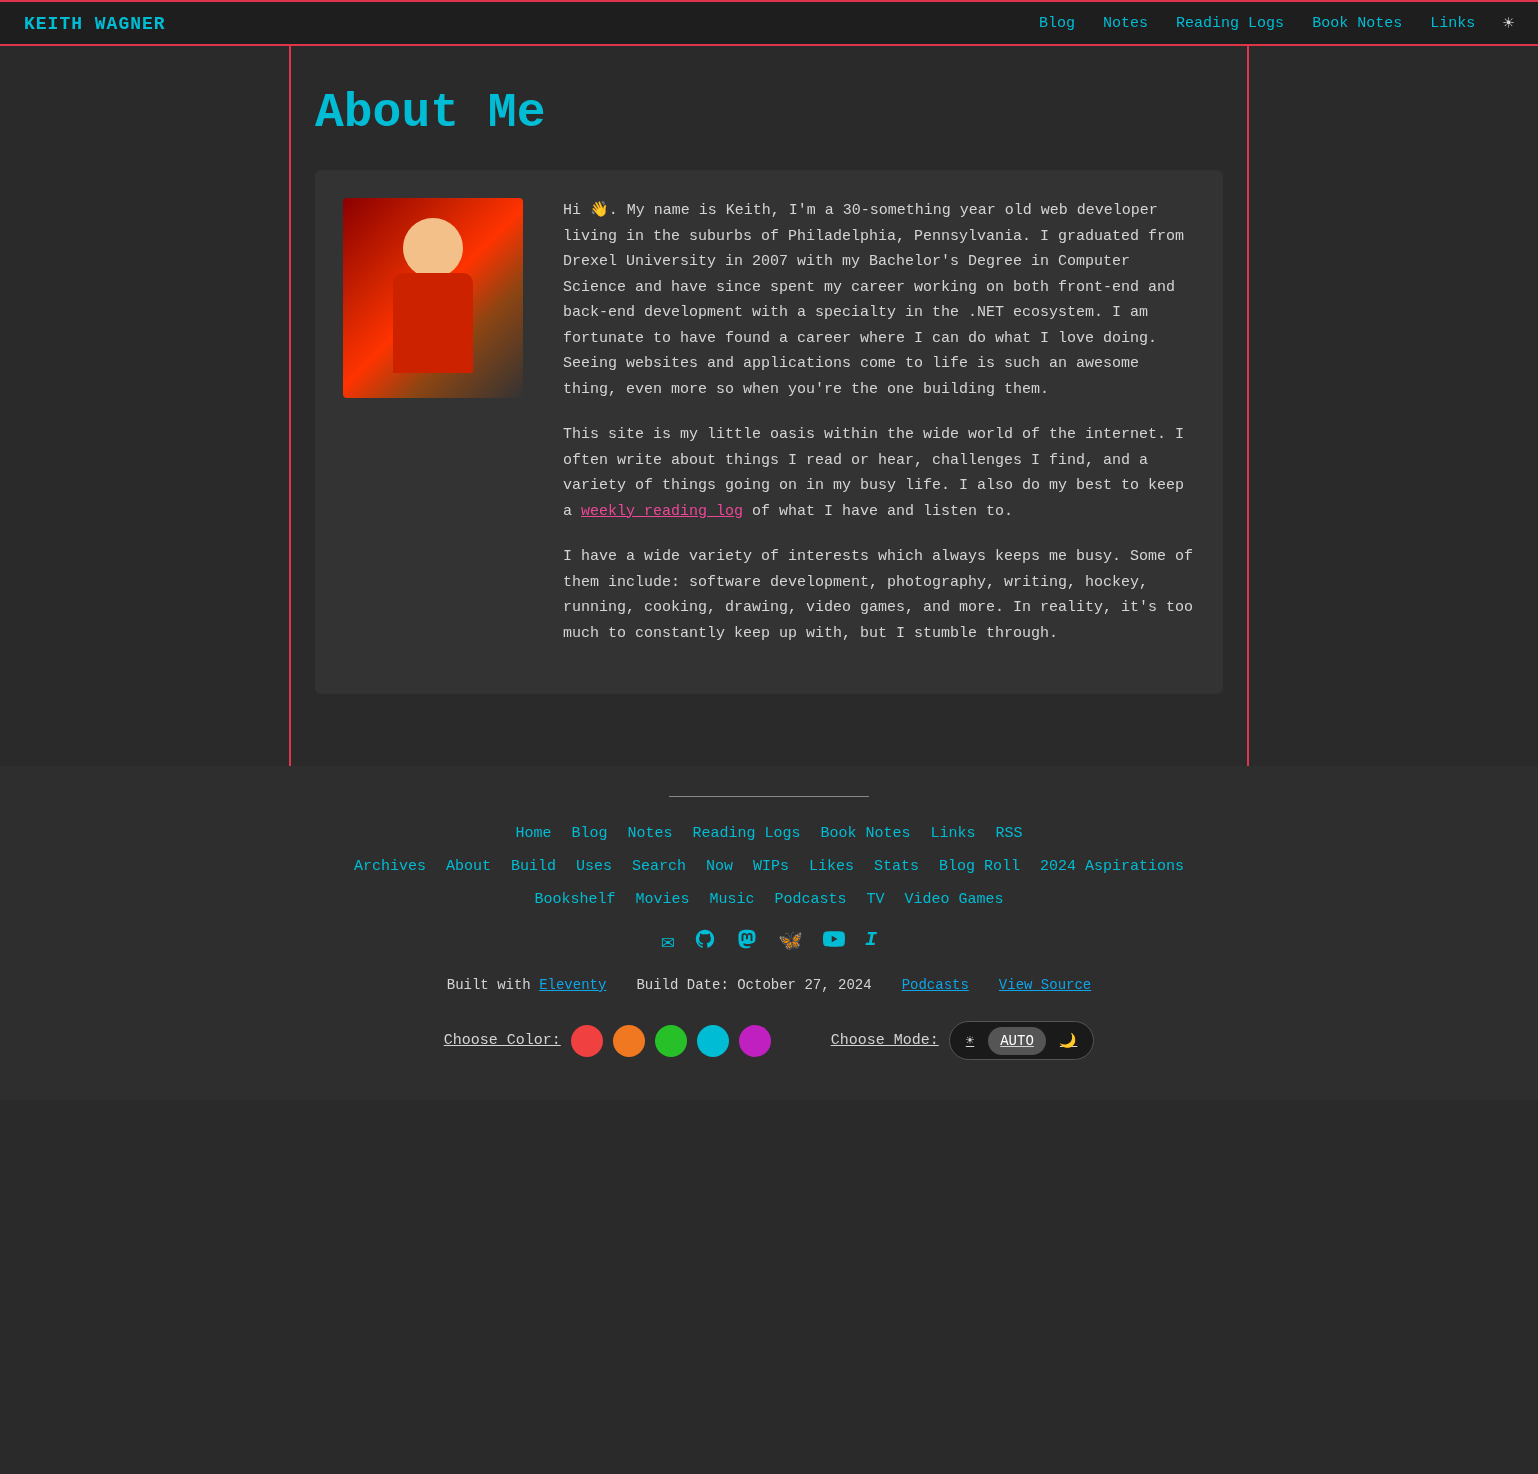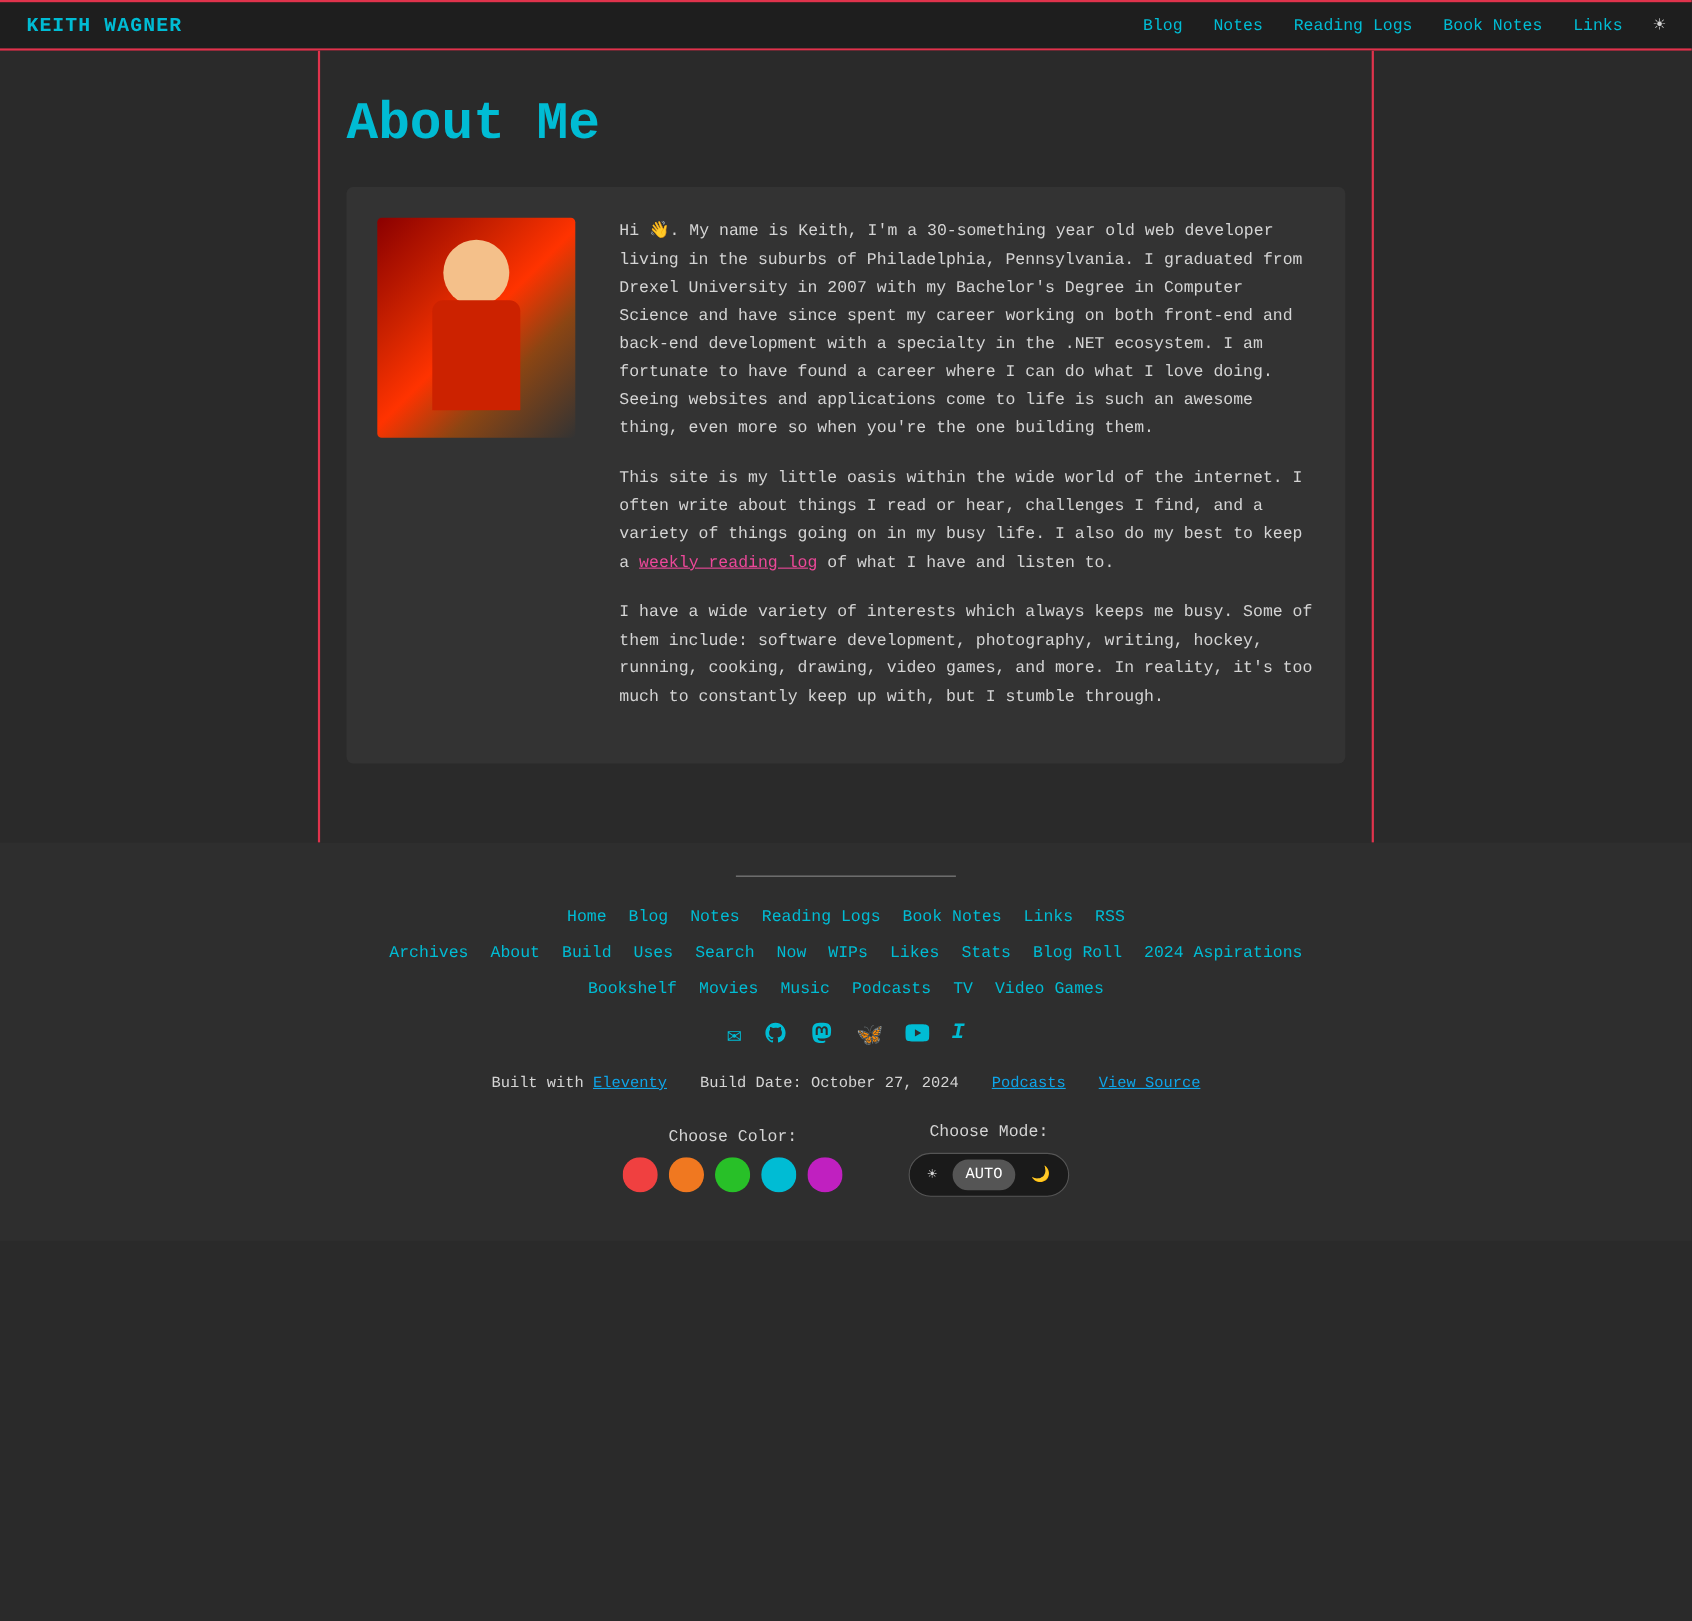--- a/index.html
+++ b/index.html
@@ -180,23 +180,24 @@
     .footer-customize {
       display: flex;
       justify-content: center;
       gap: 60px;
       align-items: center;
       flex-wrap: wrap;
     }
 
     .color-chooser, .mode-chooser {
       display: flex;
-      flex-direction: column;
+      flex-direction: row;
       align-items: center;
       gap: 10px;
+      text-decoration: underline;
     }
 
     .chooser-label {
       font-family: 'Courier New', Courier, monospace;
       font-size: 15px;
       color: #d4d4d4;
     }
 
     .color-swatches {
       display: flex;

